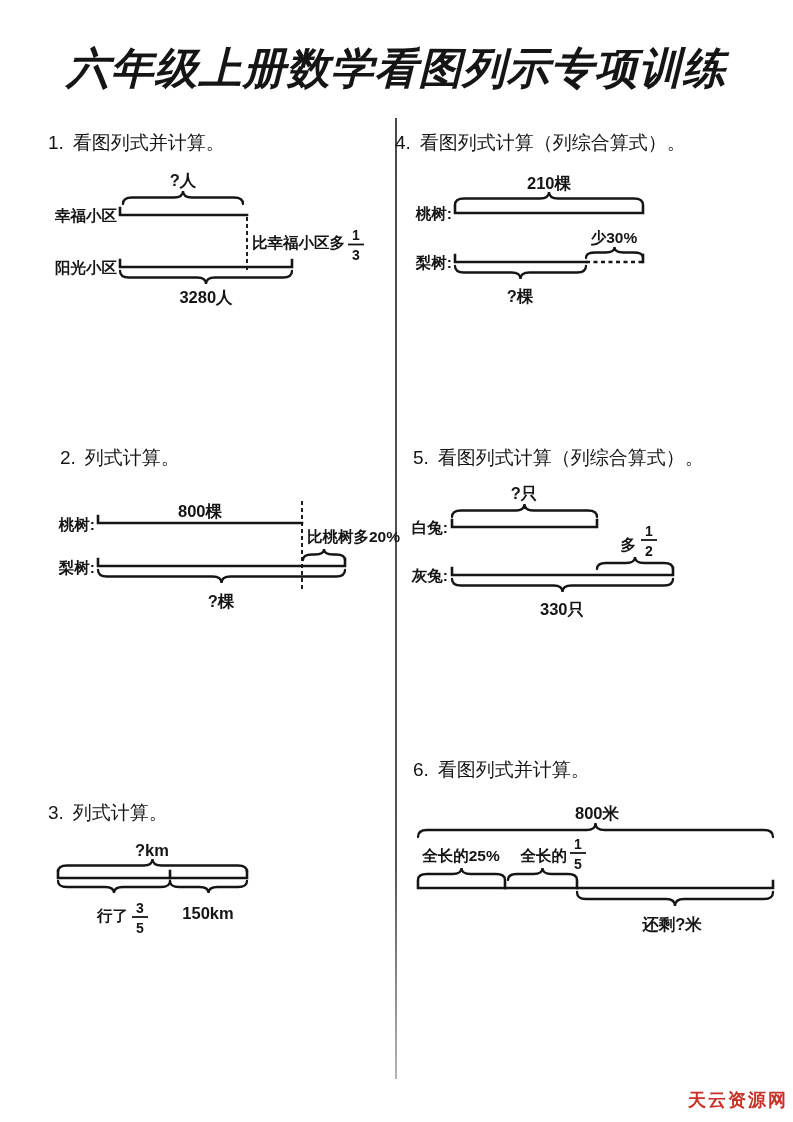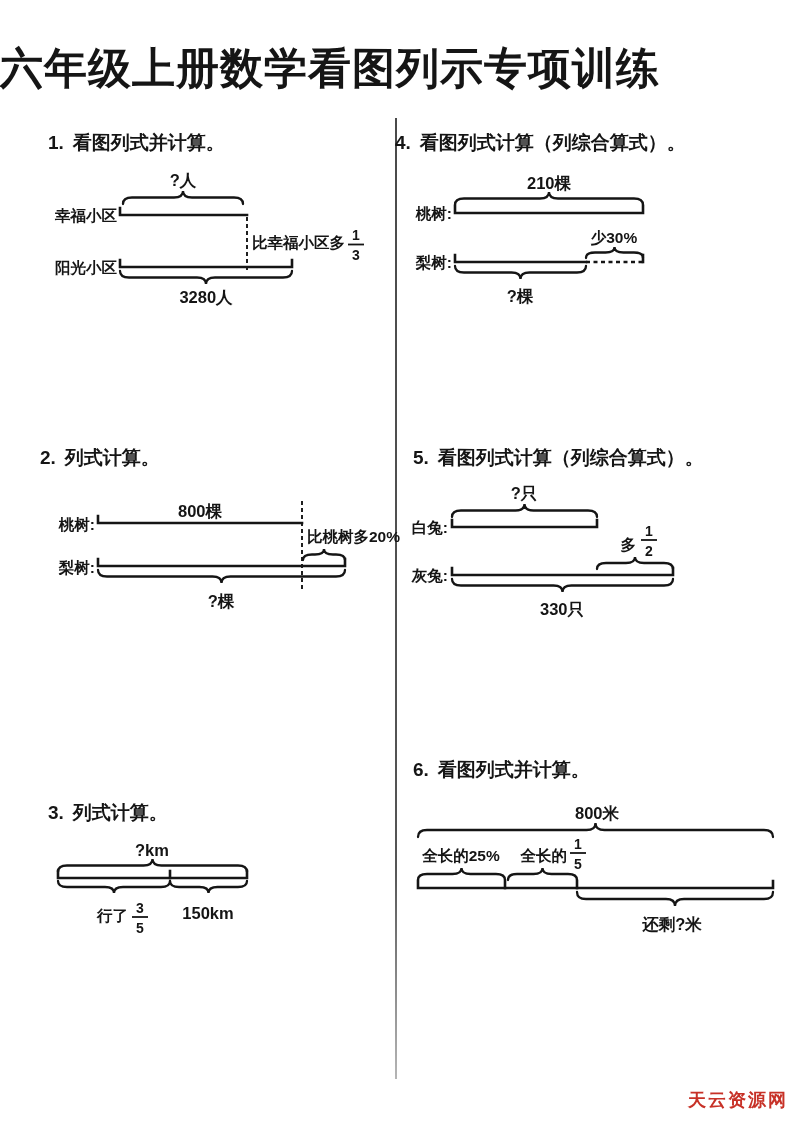--- a/index.html
+++ b/index.html
@@ -5,29 +5,29 @@
   :root { --ink:#151515; --wm:#c73127; --bg:#ffffff; }
   html,body { margin:0; padding:0; }
   body {
     width:793px; height:1122px; background:var(--bg);
     position:relative; overflow:hidden;
     font-family:"Liberation Sans","DejaVu Sans",sans-serif;
     color:var(--ink);
   }
   .page-title {
     position:absolute; top:40px; left:0; right:0;
-    font-size:43px; font-weight:800;
-    letter-spacing:1px; white-space:nowrap;
+    text-align:center; font-size:43px; font-weight:800;
+    letter-spacing:1px; white-space:nowrap;font-style:italic;
   }
   .divider {
     position:absolute; left:395px; top:118px; width:2px; height:961px;
     background:linear-gradient(to bottom,#4a4a4a 0%,#555 78%,#b5b5b5 100%);
   }
   .heading {
-    position:absolute; font-size:19px; font-weight:700; white-space:nowrap;
+    position:absolute; font-size:19px; font-weight:400; white-space:nowrap;
   }
   .heading .num { margin-right:9px; }
   .watermark {
     position:absolute; top:1088px; right:5px;
     font-size:18px; font-weight:700; color:var(--wm);
     letter-spacing:2px; white-space:nowrap;
   }
   svg.overlay { position:absolute; left:0; top:0; }
   svg text {
     font-family:"Liberation Sans","DejaVu Sans",sans-serif;
@@ -47,21 +47,21 @@
 
 <div class="page-title">六年级上册数学看图列示专项训练</div>
 <div class="divider"></div>
 
 <div class="heading" style="left:48px; top:130px;">
   <span class="num">1.</span><span>看图列式并计算。</span>
 </div>
 <div class="heading" style="left:395px; top:130px;">
   <span class="num">4.</span><span>看图列式计算（列综合算式）。</span>
 </div>
-<div class="heading" style="left:40px; top:445px;">
+<div class="heading" style="left:60px; top:445px;">
   <span class="num">2.</span><span>列式计算。</span>
 </div>
 <div class="heading" style="left:413px; top:445px;text-align:center;">
   <span class="num">5.</span><span>看图列式计算（列综合算式）。</span>
 </div>
 <div class="heading" style="left:48px; top:800px;">
   <span class="num">3.</span><span>列式计算。</span>
 </div>
 <div class="heading" style="left:413px; top:757px;">
   <span class="num">6.</span><span>看图列式并计算。</span>

